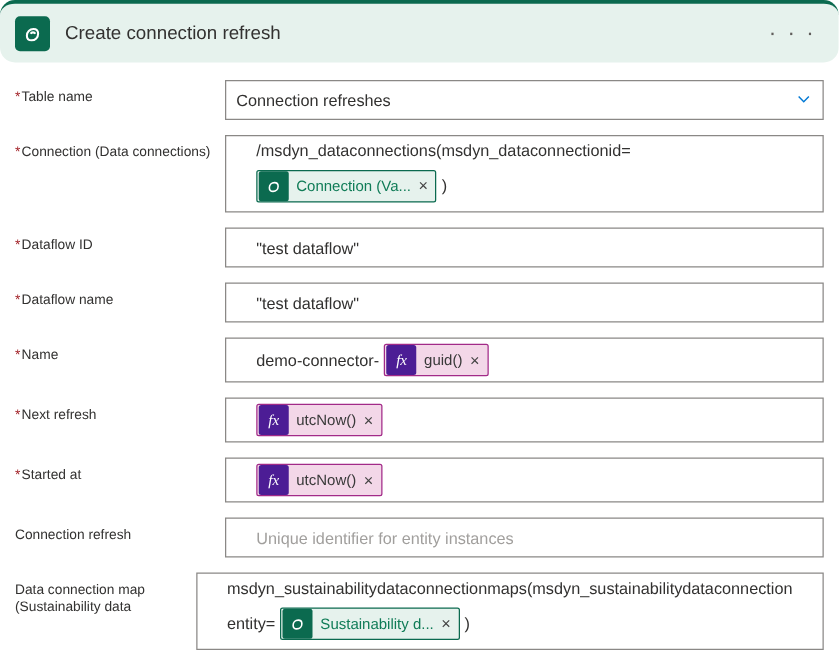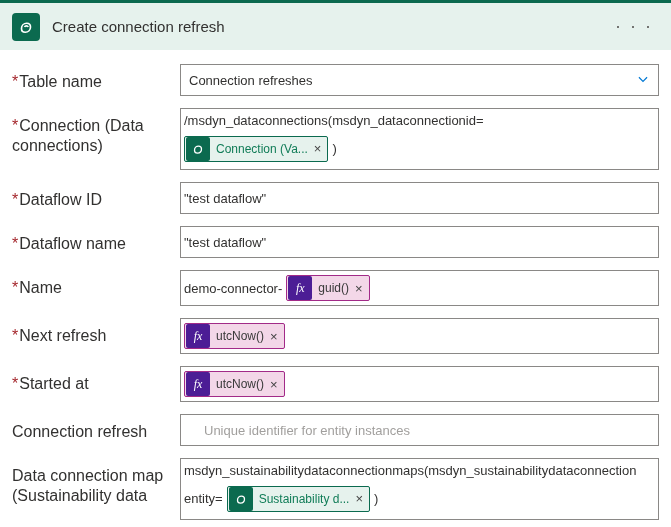--- a/index.html
+++ b/index.html
@@ -5,62 +5,63 @@
   * { box-sizing: border-box; margin: 0; padding: 0; }
   html, body { width: 671px; height: 527px; font-family: "Segoe UI", Arial, sans-serif; font-size: 13px; color: #323130; overflow: hidden; background: #fff; }
 
   .header {
     height: 50px;
     background: #e6f2ed;
     border-top: 3px solid #0b6a4f;
     display: flex;
     align-items: center;
     padding: 0 12px;
+    border-radius: 12px;
   }
   .header .logo-badge {
     width: 28px; height: 28px;
     background: #0b6a4f;
     border-radius: 4px;
     display: flex; align-items: center; justify-content: center;
     color: #fff;
   }
   .header .title { margin-left: 12px; font-size: 15px; color: #323130; }
   .header .spacer { flex: 1; }
   .header .ellipsis { font-size: 18px; letter-spacing: 2px; color: #605e5c; cursor: pointer; padding: 4px 6px; }
 
   .body { padding: 8px 0 0 0; }
 
   .row { display: flex; align-items: flex-start; padding: 6px 12px; }
-  .label-col { width: 168px; padding-top: 8px; font-size: 16px; color: #323130; line-height: 1.25; }
+  .label-col { width: 168px; padding-top: 8px; font-size: 11px; color: #323130; line-height: 1.25; }
   .label-col .req { color: #a4262c; margin-right: 1px; }
   .field-col { flex: 1; }
 
   .select-box {
     border: 1px solid #8a8886;
     height: 32px;
     display: flex; align-items: center;
     padding: 2px 8px;
     justify-content: space-between;
     cursor: pointer;
     background: #fff;
   }
   .select-box .chev { color: #0078d4; }
 
   .field-box {
     border: 1px solid #8a8886;
     min-height: 32px;
-    padding: 4px 3px;
+    padding: 4px 24px;
     display: flex; align-items: center; flex-wrap: wrap;
     gap: 4px;
     background: #fff;
     overflow: hidden;
   }
   .field-box.tall { min-height: 62px; align-items: flex-start; }
   .field-box .plain { font-size: 13px; color: #323130; white-space: nowrap; }
-  .field-box .placeholder { color: #a19f9d; margin-left: 20px; }
+  .field-box .placeholder { color: #a19f9d; }
 
   .token {
     display: inline-flex; align-items: center;
     height: 26px;
     border: 1px solid;
     border-radius: 2px;
     font-size: 12px;
     padding-right: 6px;
   }
   .token .ticon {

